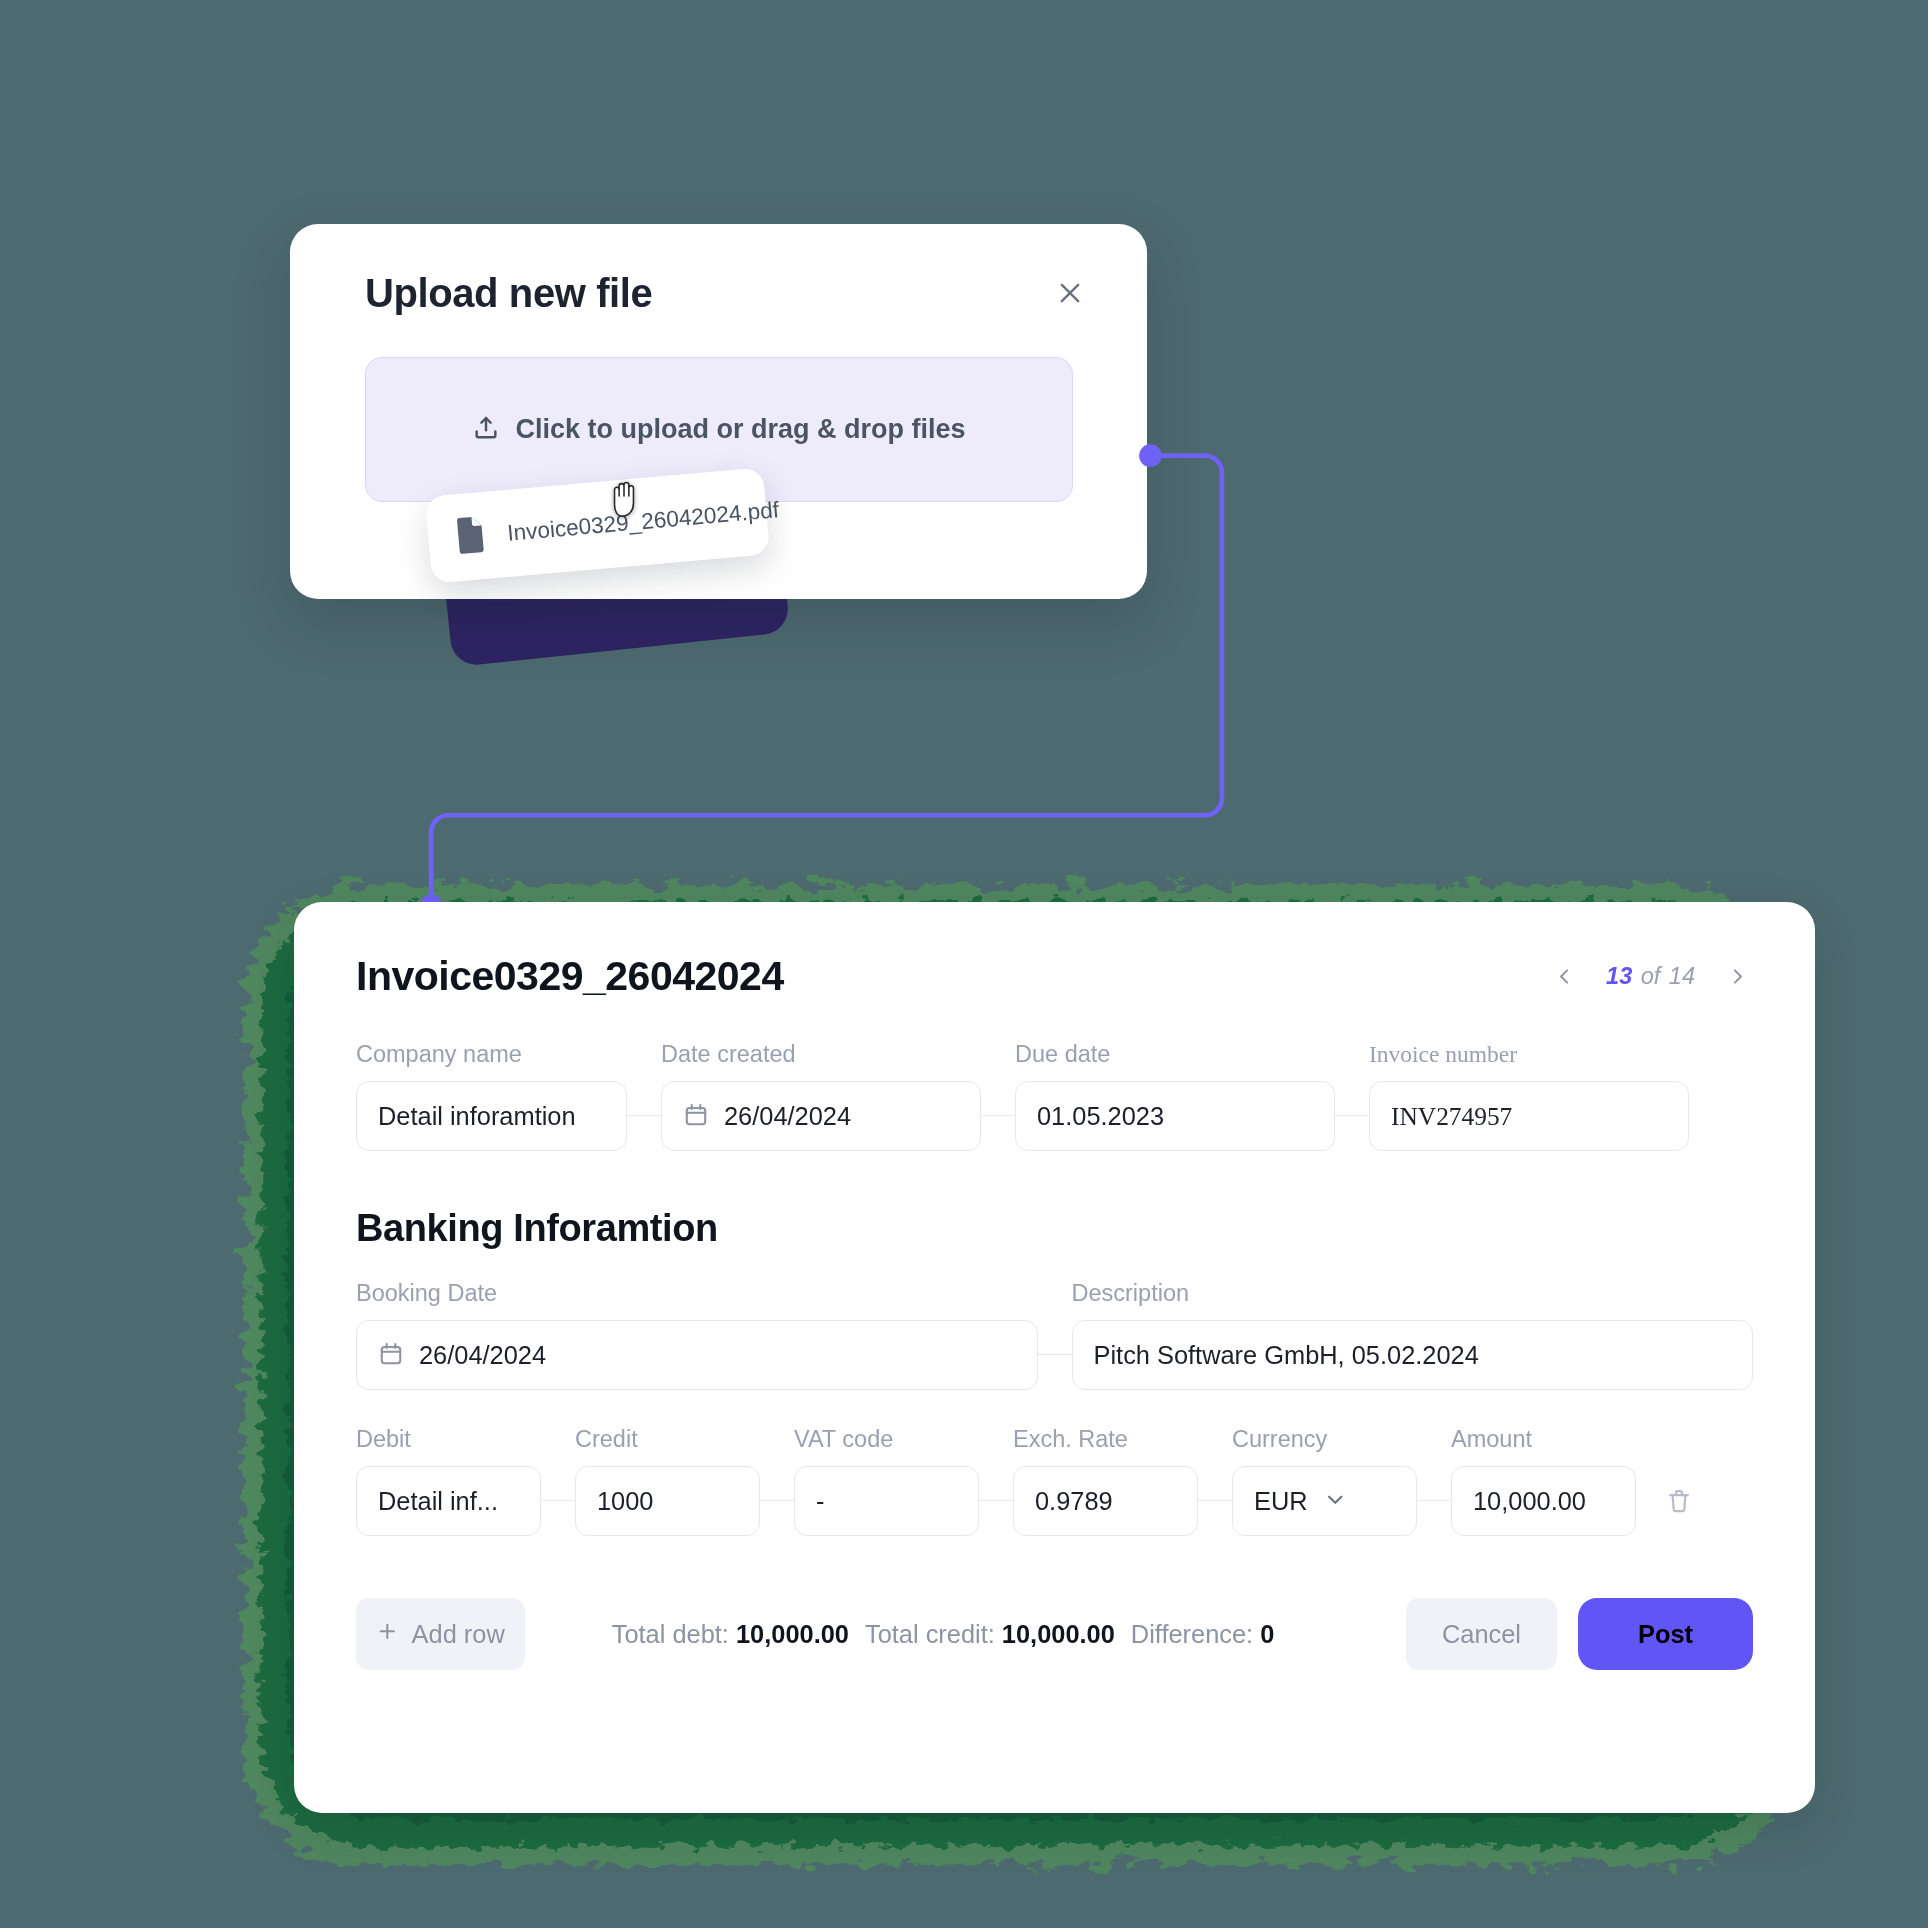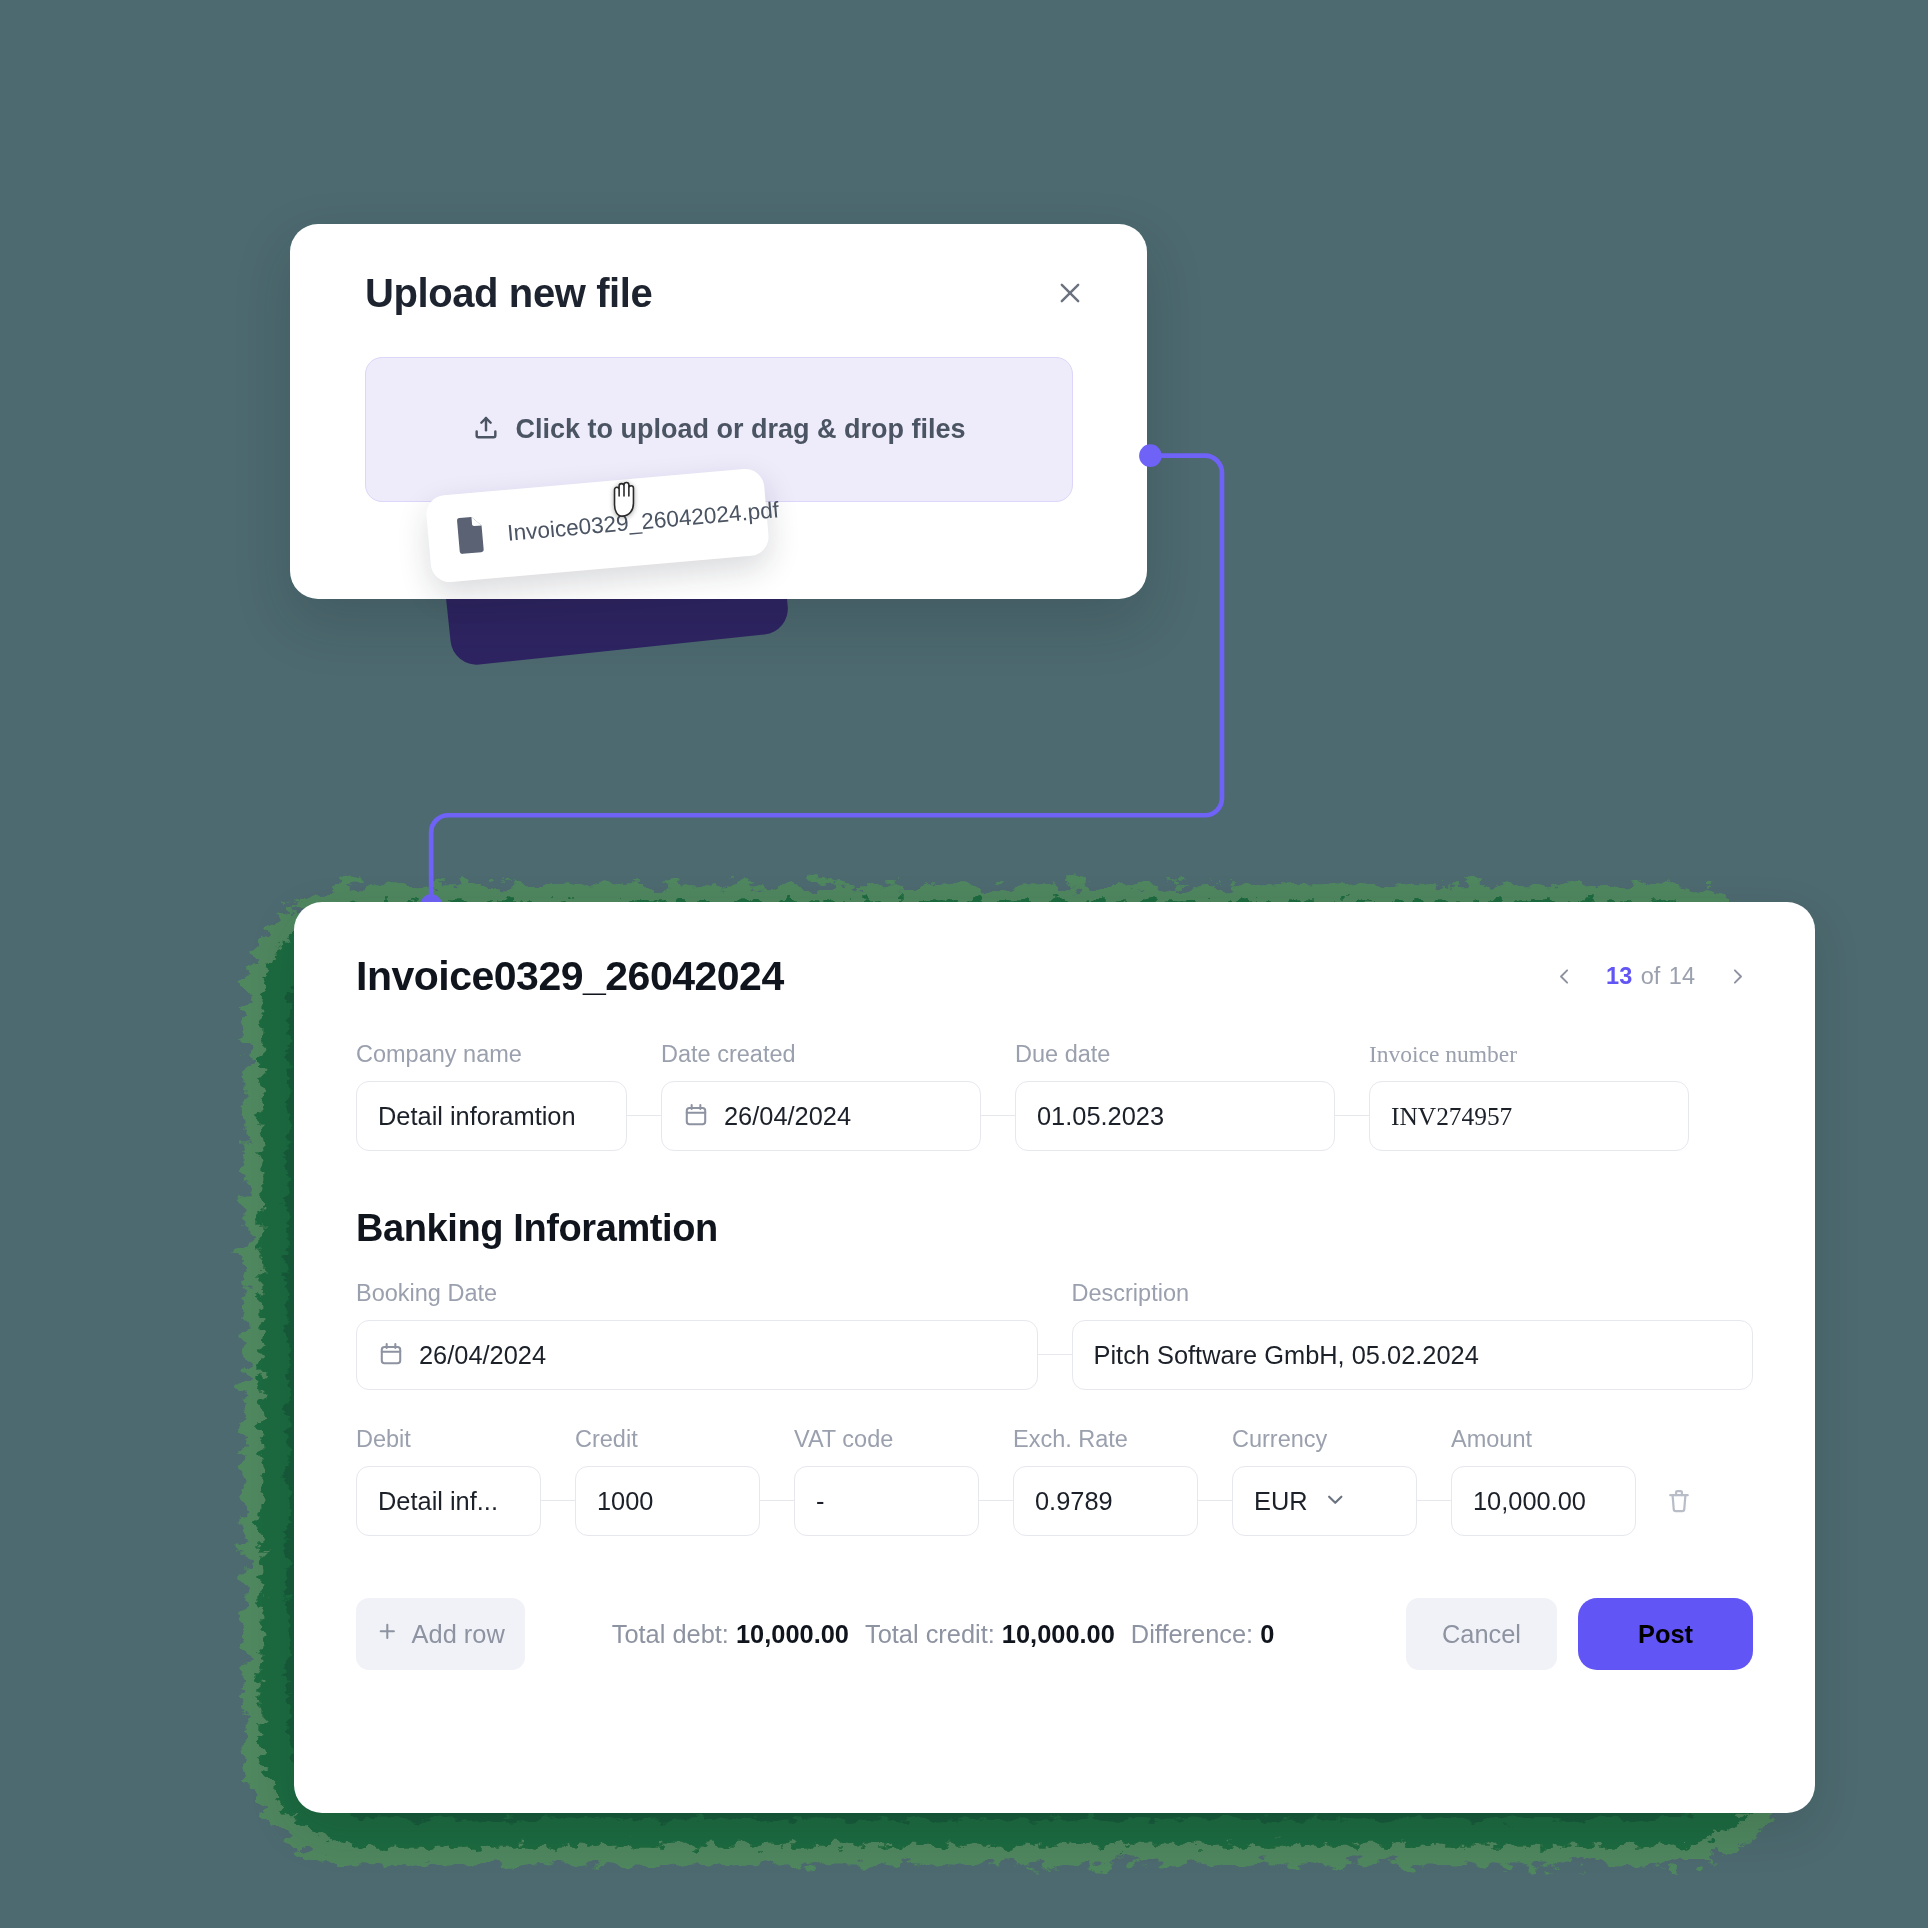--- a/index.html
+++ b/index.html
@@ -178,20 +178,21 @@
     color: #10151d;
     letter-spacing: -0.5px;
   }
 
   .pager {
     display: flex;
     align-items: center;
     gap: 26px;
     font-size: 23.5px;
     color: #8d93a1;
+    font-style: italic;
   }
   .pager-arrow {
     width: 32px;
     height: 32px;
     display: flex;
     align-items: center;
     justify-content: center;
     color: #8d93a1;
     cursor: pointer;
   }

